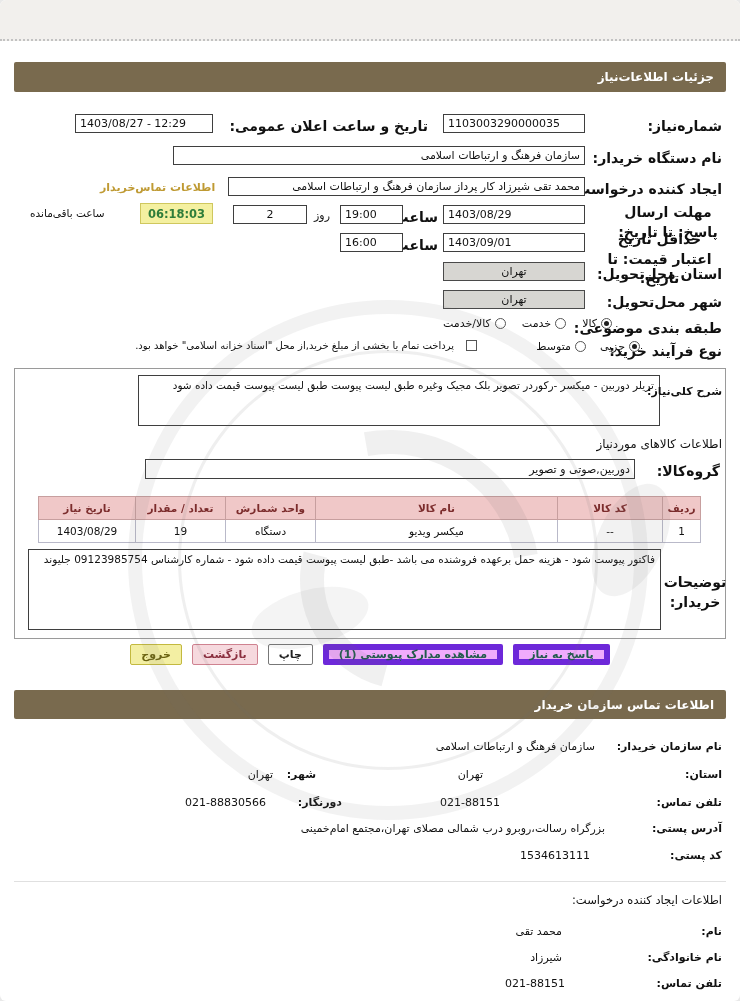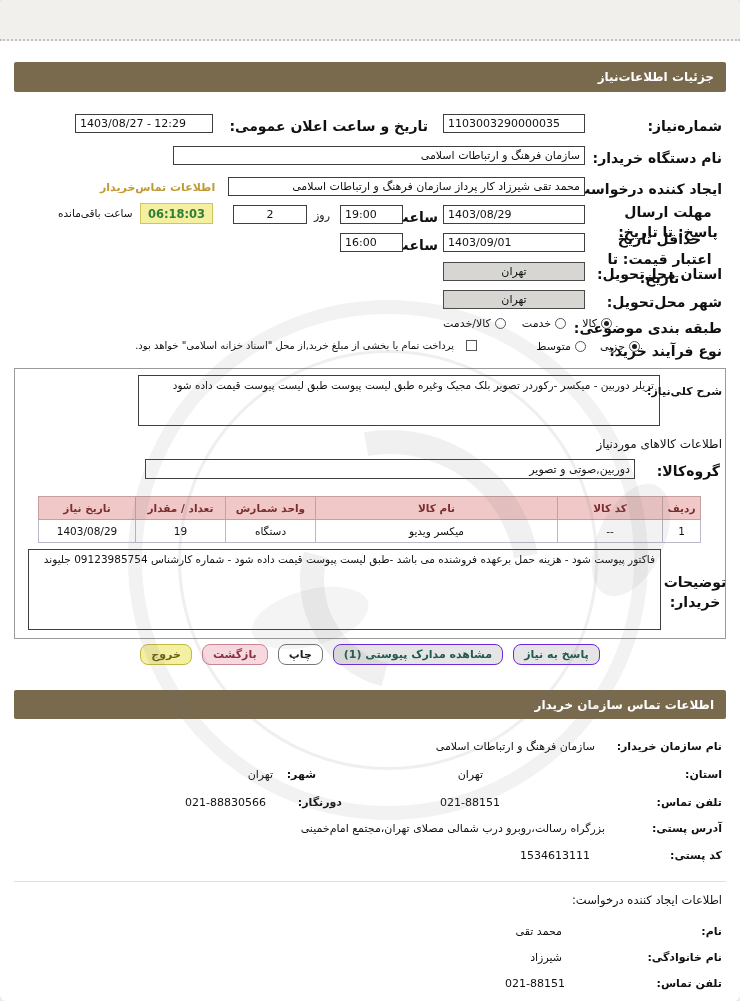--- a/index.html
+++ b/index.html
@@ -6,21 +6,21 @@
   html,body { background:#e9e9e9; }
   body { font-family:"DejaVu Sans", sans-serif; }
   #page { position:relative; width:740px; height:1001px; margin:0 auto; background:#fff; overflow:hidden; direction:rtl; border-radius:6px; }
 
   .topstrip { position:absolute; left:0; top:0; width:740px; height:41px; background:#f2f0ed; border-bottom:2px dotted #c2c2c2; }
 
   .band { position:absolute; left:14px; width:712px; height:30px; background:#796a4e; color:#fff; display:flex; align-items:center; padding:0 12px; font-size:12px; font-weight:bold; border-radius:2px; }
 
   .lbl { position:absolute; font-size:14px; font-weight:bold; color:#111; white-space:nowrap; }
   .lbl.wrap { white-space:normal; text-align:center; line-height:1.4; }
-  .plain { position:absolute; font-size:11px; color:#111; white-space:nowrap;margin-left:28px; }
+  .plain { position:absolute; font-size:11px; color:#111; white-space:nowrap; }
 
   .field { position:absolute; height:19px; border:1px solid #3f3f3f; background:#fff; font-size:11px; color:#111; display:flex; align-items:center; padding:0 4px; overflow:hidden; white-space:nowrap; }
   .field.ltr { direction:ltr; justify-content:flex-start; }
   .field.center { justify-content:center; }
   .field.gray { background:#d7d6d2; justify-content:center; border-color:#4a4a4a; }
 
   .area { position:absolute; border:1px solid #3f3f3f; background:#fff; font-size:10.5px; color:#111; padding:2px 5px; line-height:1.45; overflow:hidden; text-align:right; }
 
   .link { position:absolute; font-size:11px; font-weight:bold; color:#bf9a33; cursor:pointer; white-space:nowrap; }
 
@@ -36,22 +36,22 @@
 
   .needbox { position:absolute; left:14px; top:368px; width:712px; height:271px; border:1px solid #9a9a9a; background:#fff; }
 
   .heading { position:absolute; font-size:12px; font-weight:normal; color:#111; white-space:nowrap; }
 
   .goods-table { position:absolute; left:38px; top:496px; width:662px; border-collapse:collapse; table-layout:fixed; }
   .goods-table th { background:#f0c8c8; color:#7b2c2c; font-size:10.5px; font-weight:bold; border:1px solid #c79f9f; height:23px;margin-left:32px; }
   .goods-table td { background:#fff; color:#111; font-size:10.5px; text-align:center; border:1px solid #b9b9c9; height:23px; }
 
   .btn-row { position:absolute; left:0; top:644px; width:740px; display:flex; justify-content:center; gap:10px; }
-  .btn { height:21px; font-size:11px; font-weight:bold; padding:0 10px; border-radius:8px; display:flex; align-items:center; cursor:pointer; white-space:nowrap; }
-  .btn.teal { background:#e5e5e5; border:1px solid #6d28d9; color:#215b4c; }
+  .btn { height:21px; font-size:11px; font-weight:bold; padding:0 10px; border-radius:2px; display:flex; align-items:center; cursor:pointer; white-space:nowrap; }
+  .btn.teal { background:#f0abfc; border:6px solid #6d28d9; color:#215b4c; }
   .btn.white { background:#ffffff; border:1px solid #777; color:#222; }
   .btn.pink { background:#f6d9de; border:1px solid #cf8290; color:#8a2f3f; }
   .btn.yellow { background:#f3efa3; border:1px solid #c3b93f; color:#6b6310; }
 
   .clbl { position:absolute; font-size:11px; font-weight:bold; color:#111; white-space:nowrap; }
   .cval { position:absolute; font-size:11px; color:#111; white-space:nowrap; }
   .cval.ltr { direction:ltr; }
 
   .divider { position:absolute; left:14px; width:712px; border-top:1px solid #e0e0e0; }
 

